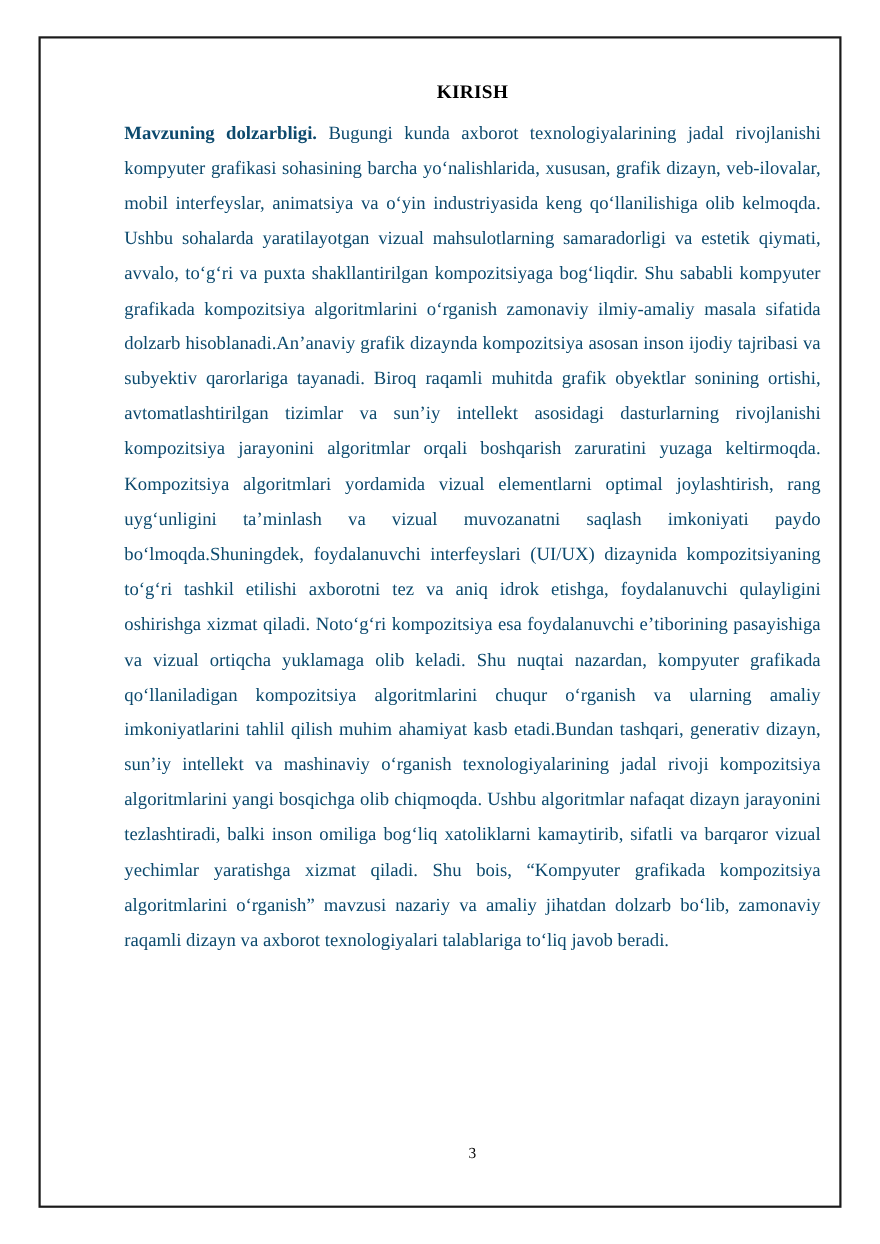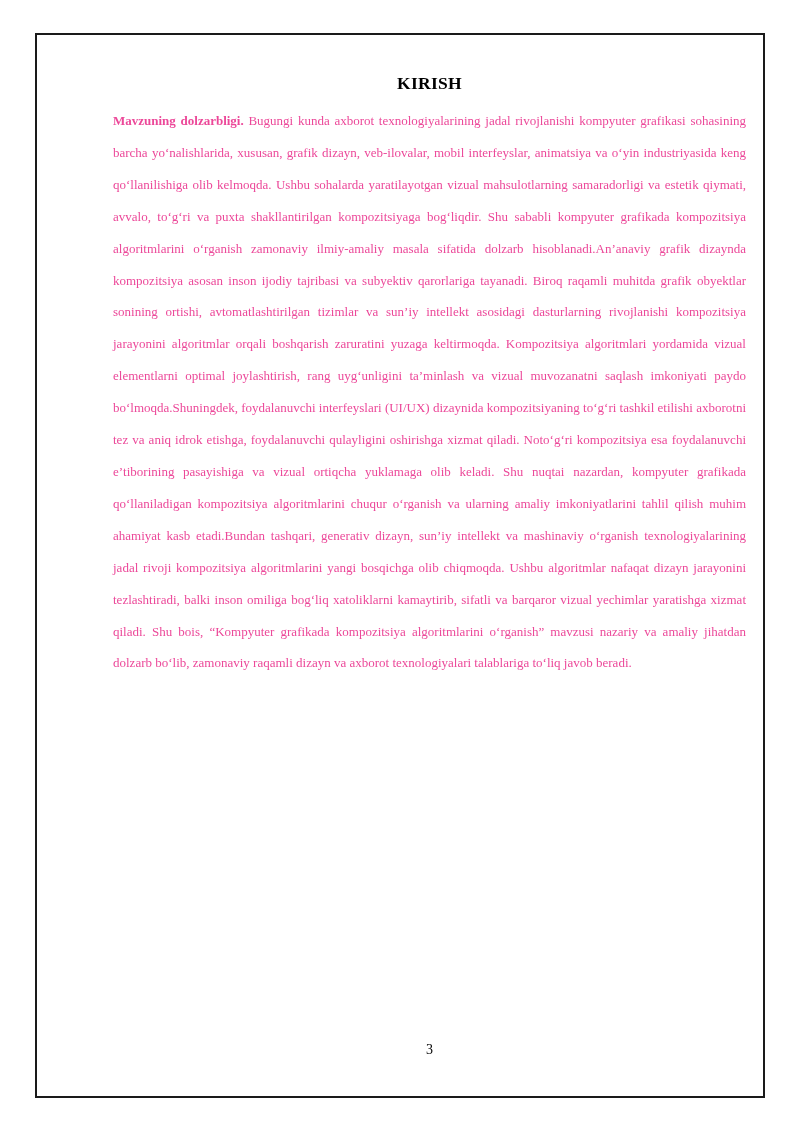--- a/index.html
+++ b/index.html
@@ -36,23 +36,23 @@
     text-align: center;
     font-size: 17.5px;
     font-weight: bold;
     line-height: 24px;
     letter-spacing: 0.3px;
     color: #000000;
   }
   p.para {
     margin: 0;
     text-align: justify;
-    font-size: 13px;
+    font-size: 17px;
     line-height: 31.9px;
-    color: #ec4899;
+    color: #0c4a6e;
   }
   p.para .lead {
     font-weight: bold;
   }
   .page-number {
     position: absolute;
     top: 1041px;
     left: 113px;
     width: 633px;
     text-align: center;

